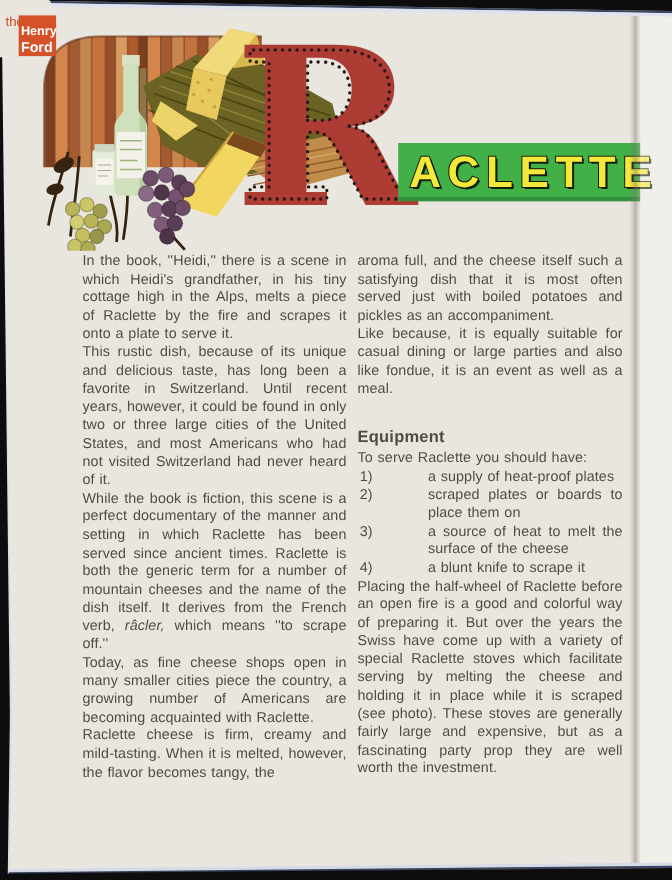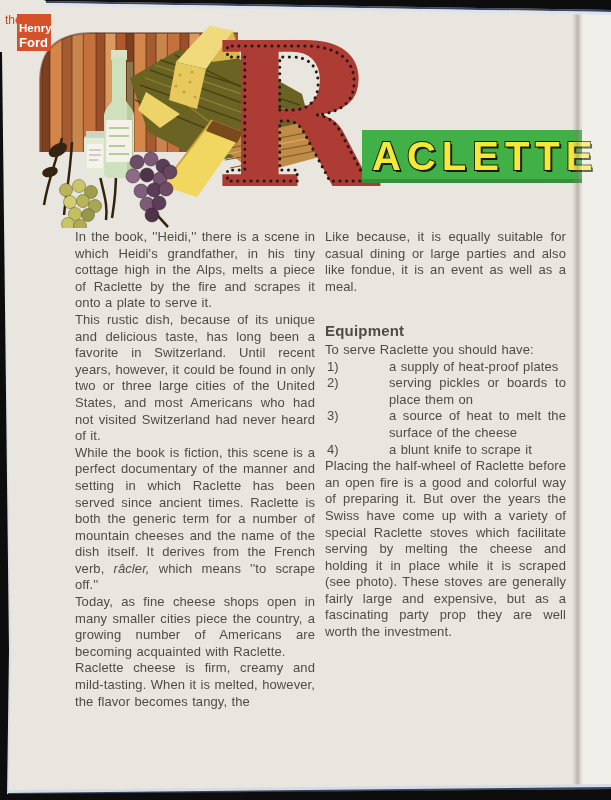--- a/index.html
+++ b/index.html
@@ -184,30 +184,31 @@
 
   <div class="col left">
     <p>In the book, ''Heidi,'' there is a scene in which Heidi's grandfather, in his tiny cottage high in the Alps, melts a piece of Raclette by the fire and scrapes it onto a plate to serve it.</p>
     <p class="gap">This rustic dish, because of its unique and delicious taste, has long been a favorite in Switzerland. Until recent years, however, it could be found in only two or three large cities of the United States, and most Americans who had not visited Switzerland had never heard of it.</p>
     <p class="gap"><span>While the book is fiction, this scene is a perfect documentary of the manner and setting in which Raclette has been served since ancient times. Raclette is both the generic term for a number of mountain cheeses and the name of the dish itself. It derives from the French verb, </span><em>râcler,</em><span> which means ''to scrape off.''</span></p>
     <p>Today, as fine cheese shops open in many smaller cities piece the country, a growing number of Americans are becoming acquainted with Raclette.</p>
     <p class="gap">Raclette cheese is firm, creamy and mild-tasting. When it is melted, however, the flavor becomes tangy, the</p>
   </div>
 
   <div class="col right">
+    <p>aroma full, and the cheese itself such a satisfying dish that it is most often served just with boiled potatoes and pickles as an accompaniment.</p>
     <p>Like because, it is equally suitable for casual dining or large parties and also like fondue, it is an event as well as a meal.</p>
     <div class="eqh">Equipment</div>
     <p>To serve Raclette you should have:</p>
     <div class="li">
       <span class="num">1)</span>
       <span class="itx">a supply of heat-proof plates</span>
     </div>
     <div class="li">
       <span class="num">2)</span>
-      <span class="itx">serving pickles or boards to place them on</span>
+      <span class="itx">scraped plates or boards to place them on</span>
     </div>
     <div class="li">
       <span class="num">3)</span>
       <span class="itx">a source of heat to melt the surface of the cheese</span>
     </div>
     <div class="li">
       <span class="num">4)</span>
       <span class="itx">a blunt knife to scrape it</span>
     </div>
     <p>Placing the half-wheel of Raclette before an open fire is a good and colorful way of preparing it. But over the years the Swiss have come up with a variety of special Raclette stoves which facilitate serving by melting the cheese and holding it in place while it is scraped (see photo). These stoves are generally fairly large and expensive, but as a fascinating party prop they are well worth the investment.</p>

